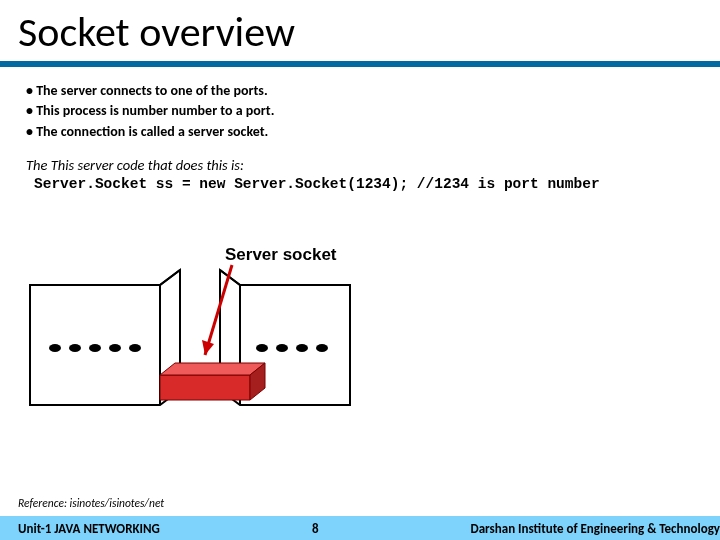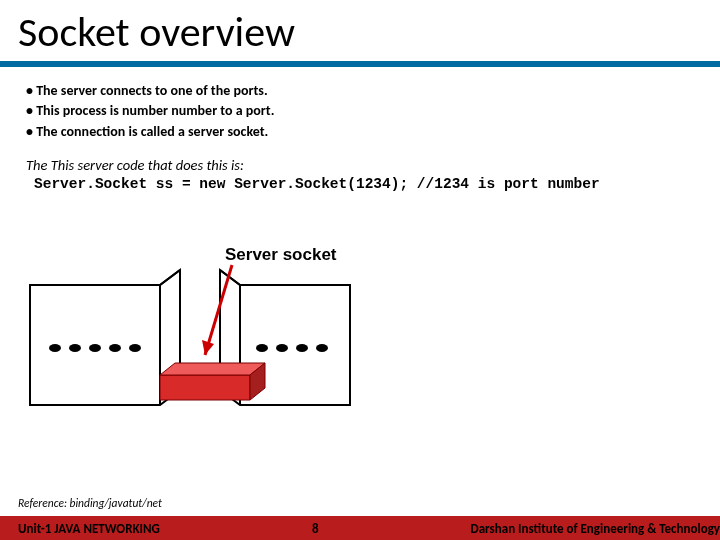--- a/index.html
+++ b/index.html
@@ -50,21 +50,21 @@
     position: absolute;
     left: 18px;
     bottom: 30px;
     font-size: 11.5px;
     font-style: italic;
   }
   .footer {
     position: absolute;
     left: 0; right: 0; bottom: 0;
     height: 24px;
-    background: #b91c1c;
+    background: #7dd3fc;
     display: flex;
     align-items: center;
     font-size: 13px;
     font-weight: 700;
   }
   .footer .unit { flex: 0 0 auto; padding-left: 18px; }
   .footer .page { flex: 1 1 auto; text-align: center; }
   .footer .inst { flex: 0 0 auto; }
 
   
@@ -128,19 +128,19 @@
     </g>
 
     <g stroke="#7a0000" stroke-width="1">
       <polygon points="160,135 250,135 250,160 160,160" fill="#d92a2a"></polygon>
       <polygon points="160,135 175,123 265,123 250,135" fill="#ef5a5a"></polygon>
       <polygon points="250,135 265,123 265,148 250,160" fill="#a51f1f"></polygon>
     </g>
   </svg>
 </div>
 
-<div class="reference">Reference: binding/javatut/net</div>
+<div class="reference">Reference: isinotes/isinotes/net</div>
 
 <div class="footer">
   <div class="unit">Unit-1 JAVA NETWORKING</div>
   <div class="page">8</div>
   <div class="inst">Darshan Institute of Engineering &amp; Technology</div>
 </div>
 
 </body></html>

